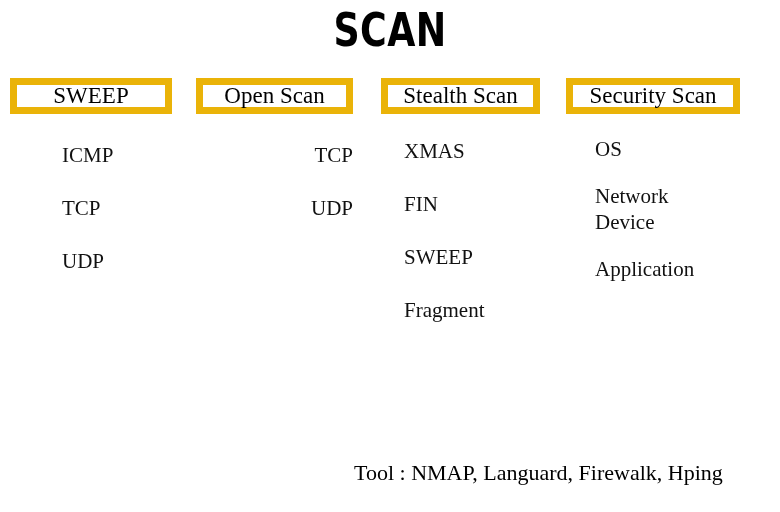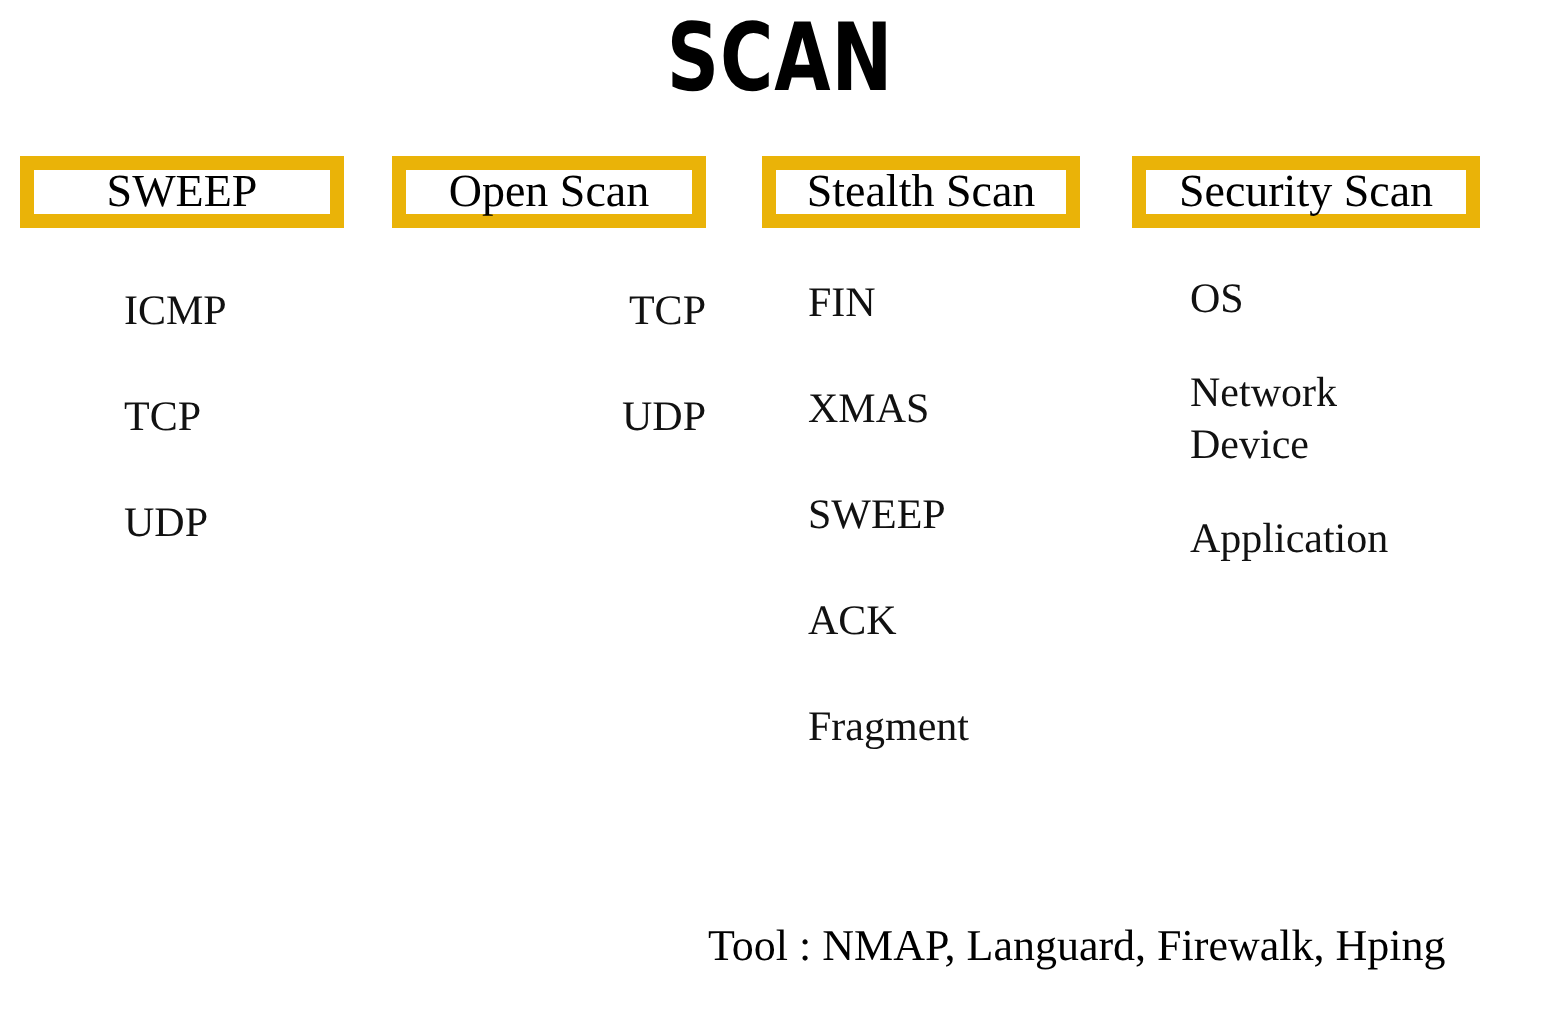--- a/index.html
+++ b/index.html
@@ -125,24 +125,23 @@
       <div class="col-header">Open Scan</div>
       <ul class="col-items">
         <li class="col-item">TCP</li>
         <li class="col-item">UDP</li>
       </ul>
     </div>
 
     <div class="column col-2">
       <div class="col-header">Stealth Scan</div>
       <ul class="col-items">
+        <li class="col-item">XMAS</li>
         <li class="col-item">FIN</li>
-        <li class="col-item">XMAS</li>
         <li class="col-item">SWEEP</li>
-        <li class="col-item">ACK</li>
         <li class="col-item">Fragment</li>
       </ul>
     </div>
 
     <div class="column col-3">
       <div class="col-header">Security Scan</div>
       <ul class="col-items">
         <li class="col-item">OS</li>
         <li class="col-item">Network
 Device</li>

